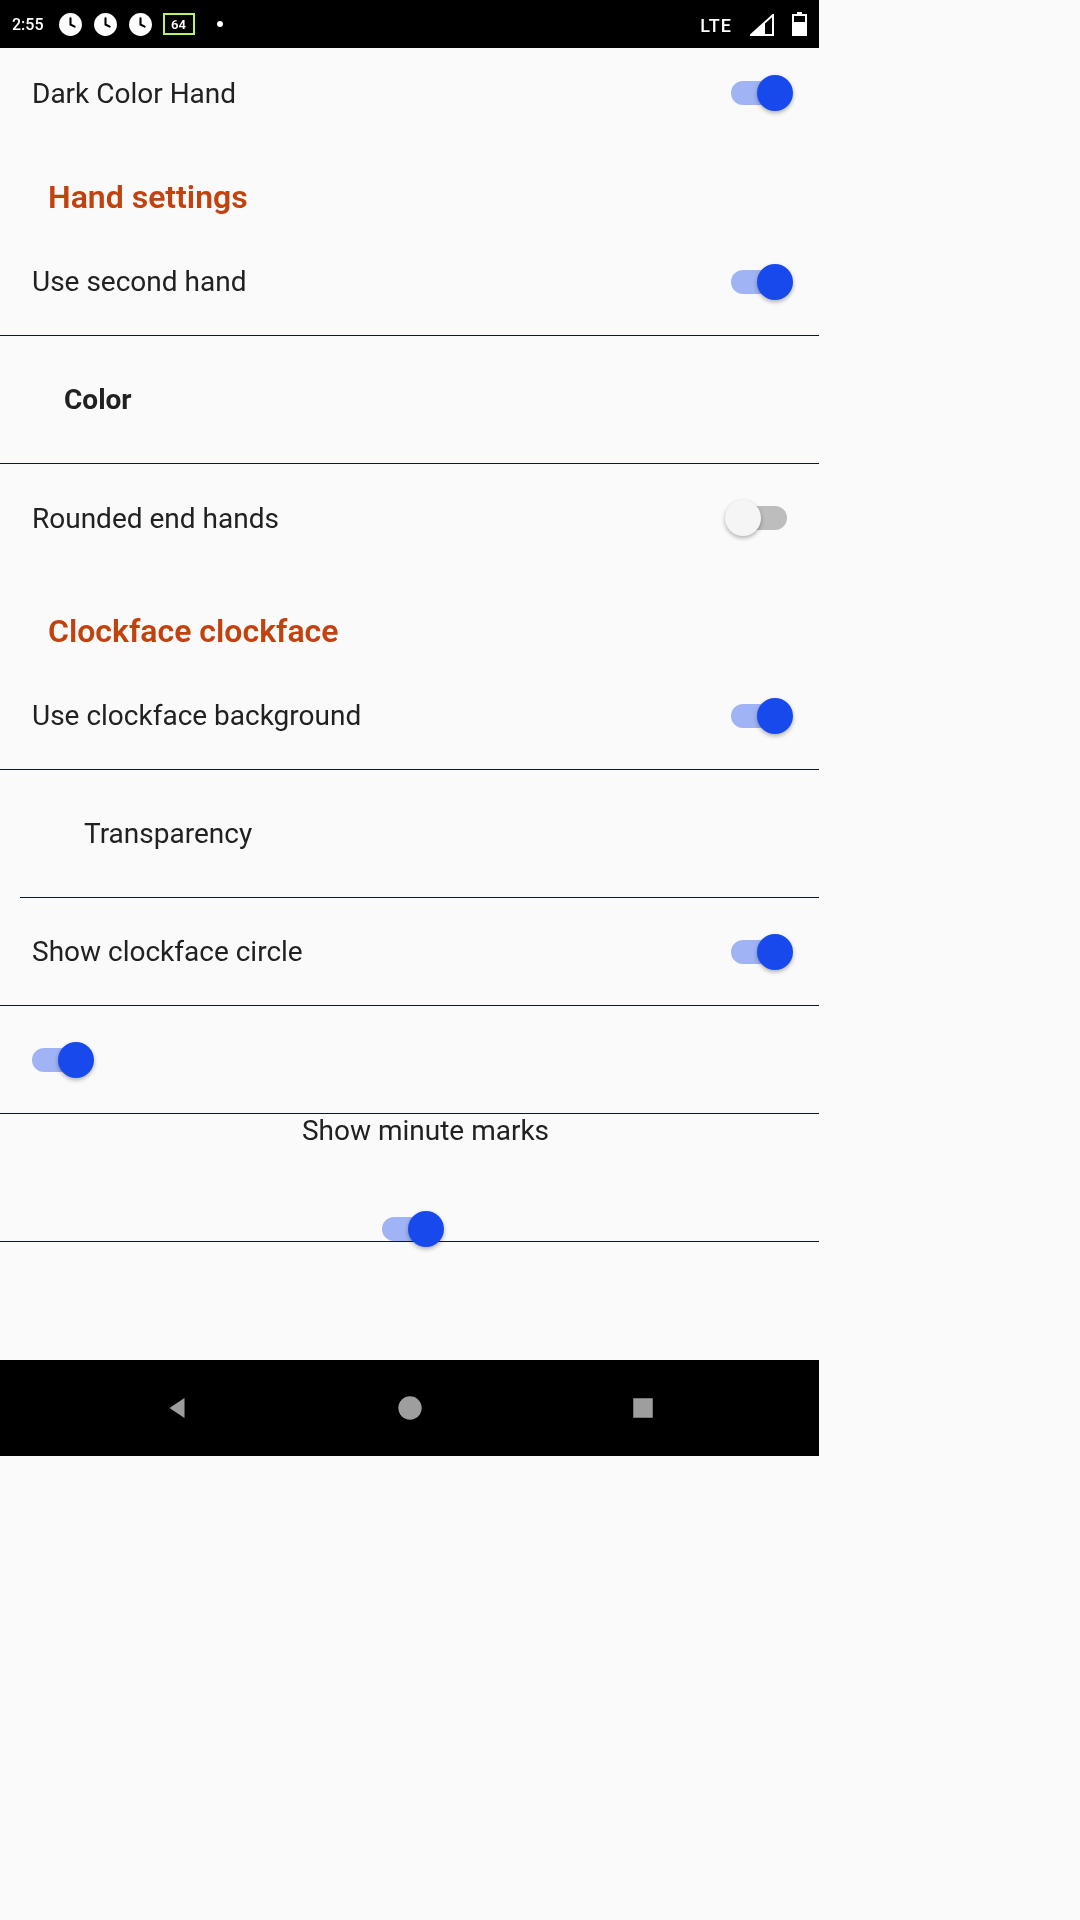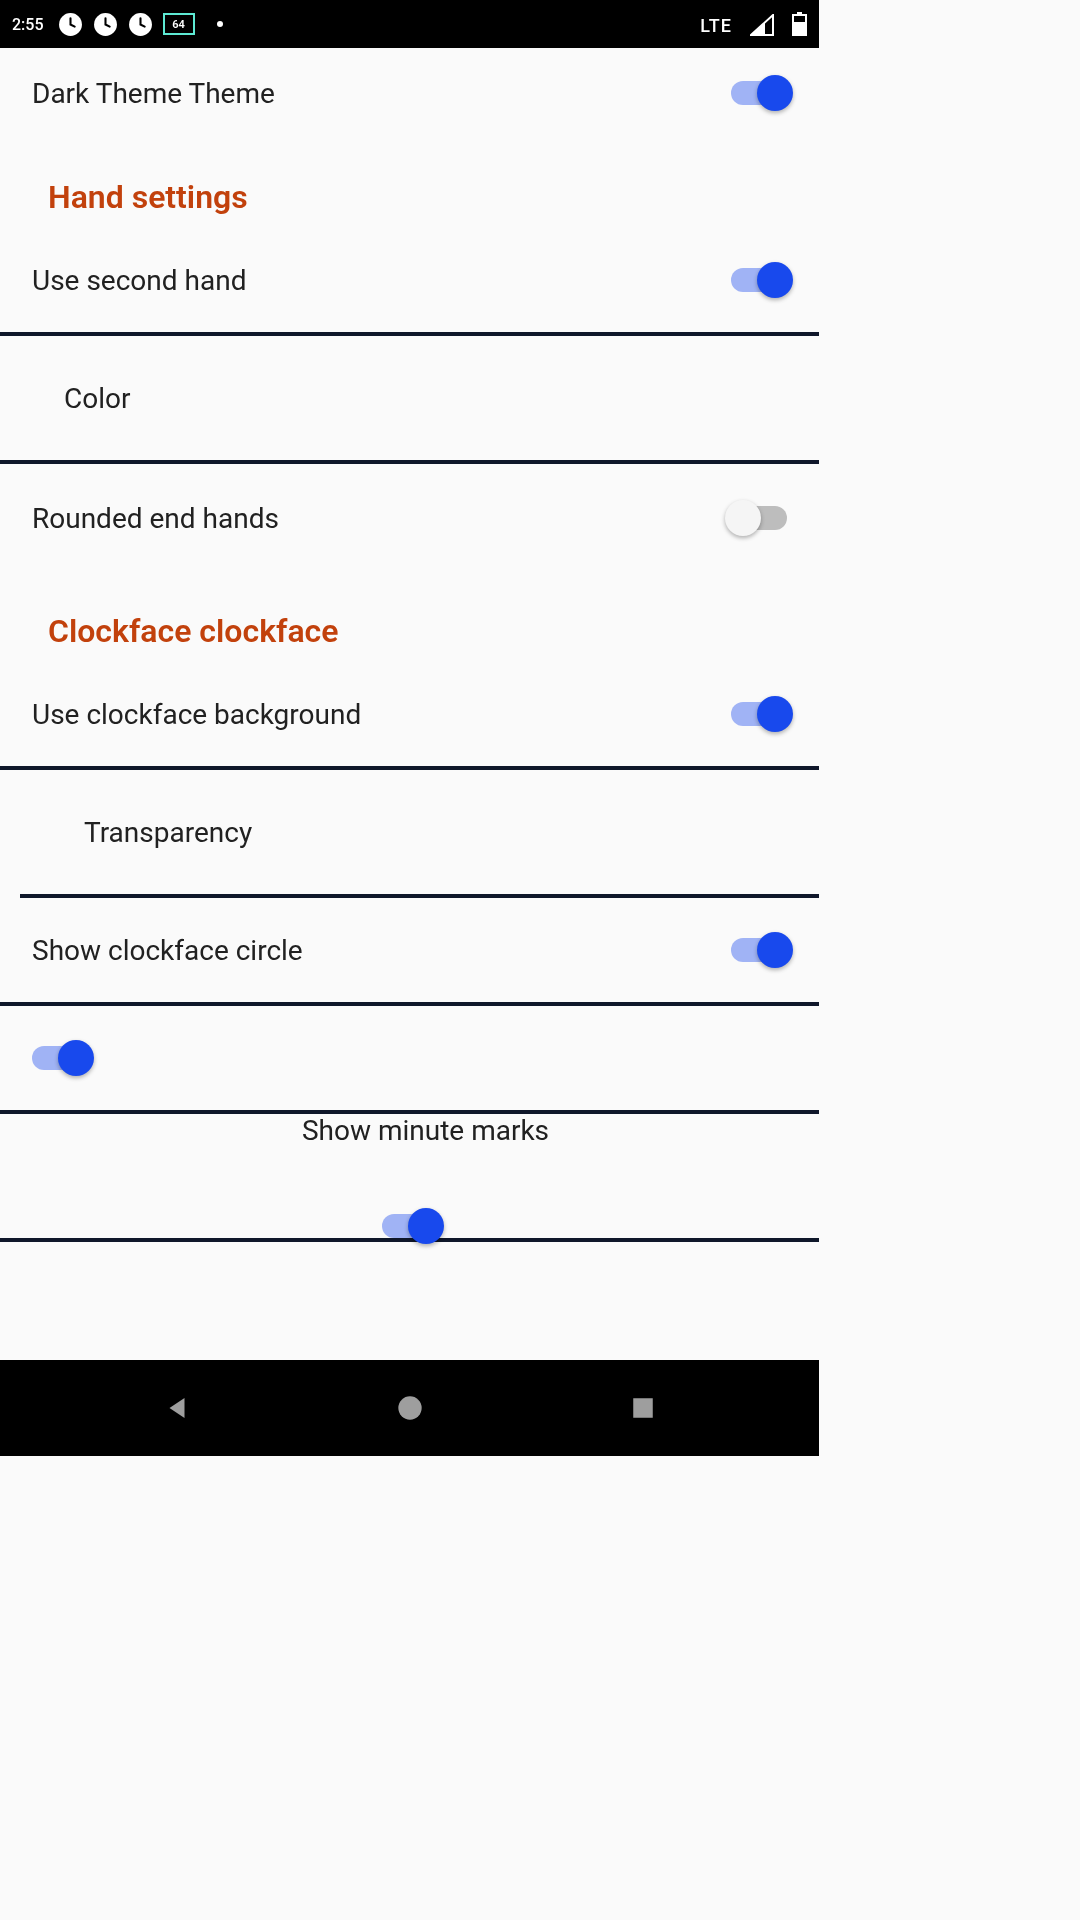--- a/index.html
+++ b/index.html
@@ -51,27 +51,27 @@
       align-items: center;
       justify-content: center;
     }
     
     .clock-icon-svg {
       width: 25px;
       height: 25px;
     }
     
     .battery-box {
-      border: 2px solid #5eead4;
+      border: 2px solid #bef264;
       width: 32px;
       height: 22px;
       display: flex;
       align-items: center;
       justify-content: center;
-      font-size: 11px;
+      font-size: 13px;
       font-weight: 600;
       position: relative;
     }
     
     .dot {
       width: 6px;
       height: 6px;
       border-radius: 50%;
       background: #fff;
       margin-left: 12px;
@@ -94,21 +94,21 @@
       flex: 1;
       overflow-y: auto;
       background: #fafafa;
     }
     
     .setting-row {
       display: flex;
       align-items: center;
       padding: 0 32px;
       min-height: 108px;
-      border-bottom: 4px solid #0f172a;
+      border-bottom: 1px solid #0f172a;
     }
     
     .setting-row.no-border {
       border-bottom: none;
     }
     
     .setting-row.indented .setting-label {
       padding-left: 32px;
     }
     
@@ -227,36 +227,36 @@
             <rect x="1" y="3" width="13" height="20" fill="none" stroke="#fff" stroke-width="2"></rect>
             <rect x="1" y="10" width="13" height="13" fill="#fff"></rect>
           </svg>
       </span>
     </div>
   </div>
 
   <div class="content">
 
     <div class="setting-row first-row">
-      <span class="setting-label">Dark Theme Theme</span>
+      <span class="setting-label">Dark Color Hand</span>
       <div class="toggle on">
         <div class="toggle-thumb"></div>
       </div>
     </div>
 
     <div class="section-header">Hand settings</div>
 
     <div class="setting-row">
       <span class="setting-label">Use second hand</span>
       <div class="toggle on">
         <div class="toggle-thumb"></div>
       </div>
     </div>
 
-    <div class="setting-row indented" style="min-height:128px;">
+    <div class="setting-row indented" style="min-height:128px;font-weight:bold;">
       <span class="setting-label">Color</span>
     </div>
 
 
     <div class="setting-row no-border">
       <span class="setting-label">Rounded end hands</span>
       <div class="toggle off">
         <div class="toggle-thumb"></div>
       </div>
     </div>

